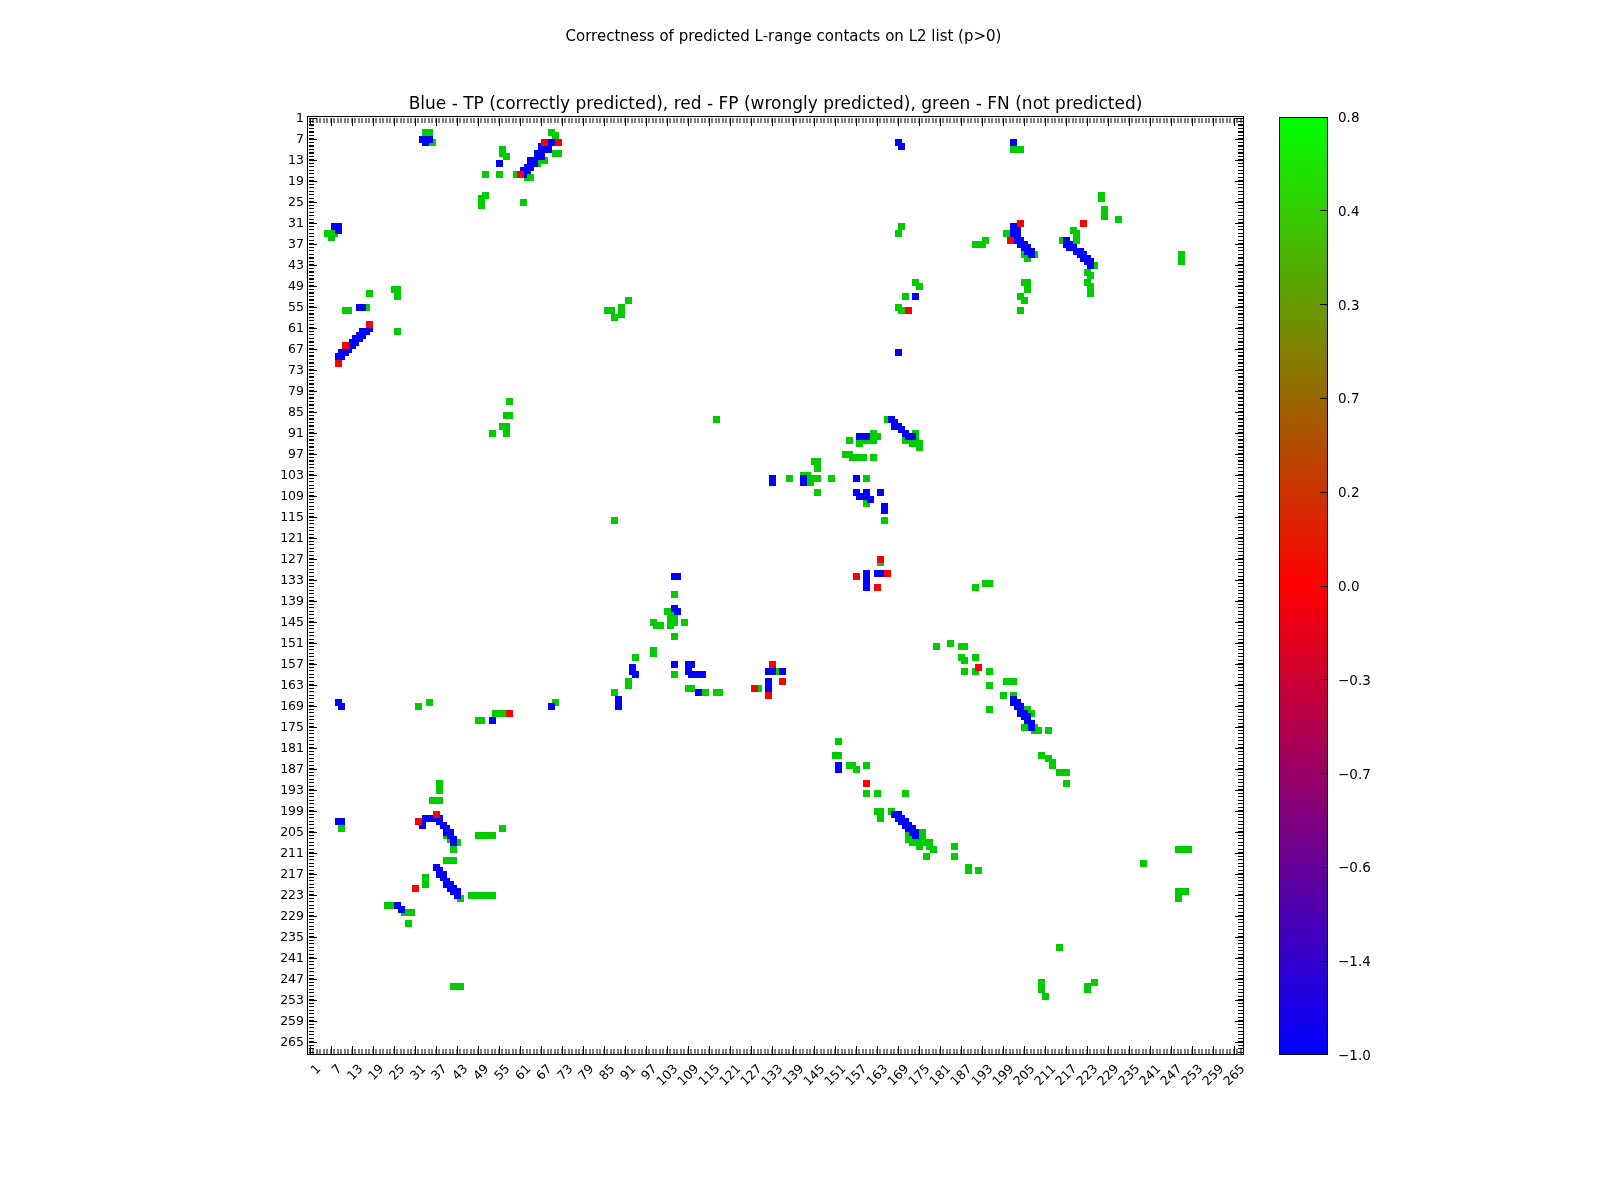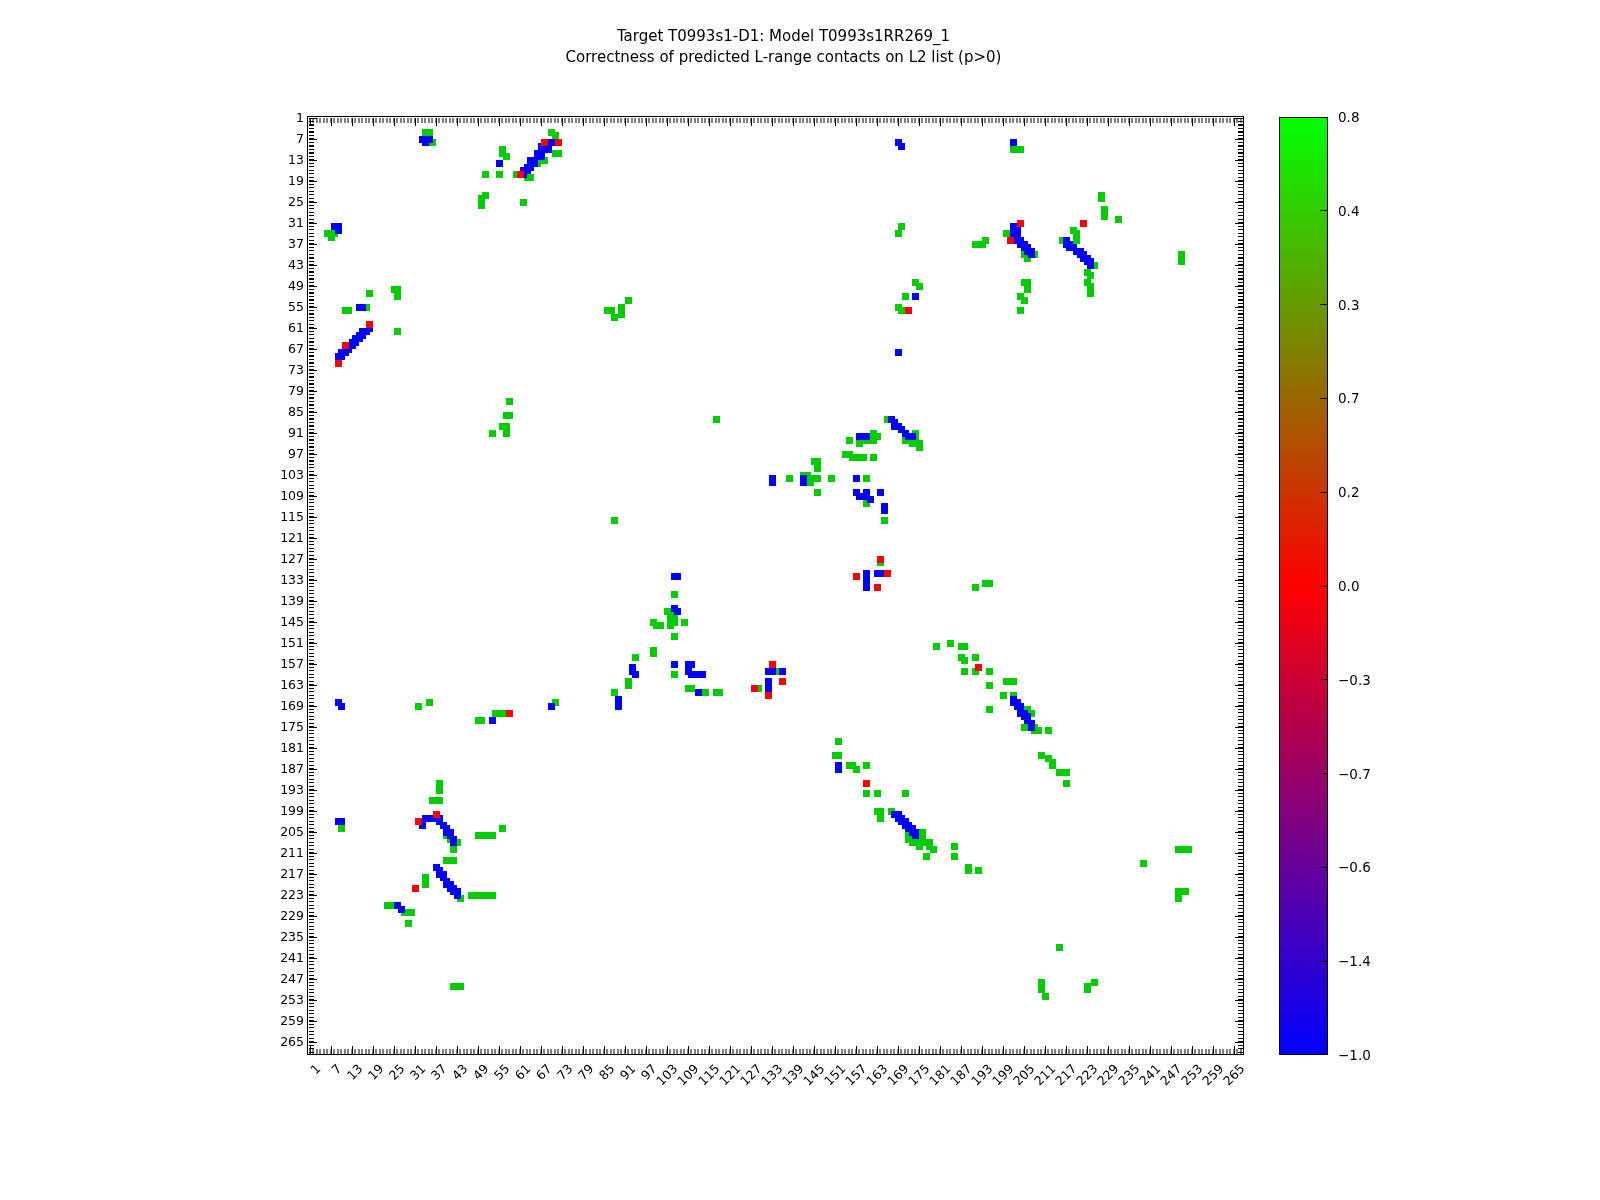--- a/index.html
+++ b/index.html
@@ -20,23 +20,23 @@
   .pt{position:absolute;width:7px;height:7px;}
   .cbar{position:absolute;left:1279px;top:117px;width:49px;height:938px;border:1px solid #000;box-sizing:border-box;}
   .cblab{position:absolute;left:1338px;width:70px;font-size:13.5px;line-height:18px;text-align:left;}
   .cbtick{position:absolute;background:#000;width:7px;height:1px;left:1320px;}
 </style>
 </head>
 <body>
 
 <div class="canvas">
   <div class="suptitle">
-    <div>Target T0993s1-D1: Model T0993s1RR269_1</div>
     <div>Correctness of predicted L-range contacts on L2 list (p&gt;0)</div>
   </div>
+  <div class="axtitle">Blue - TP (correctly predicted), red - FP (wrongly predicted), green - FN (not predicted)</div>
   <div class="plot"></div>
   <div class="cbar" id="colorbar" style="background: linear-gradient(rgb(0, 255, 0), rgb(128, 128, 0), rgb(255, 0, 0), rgb(128, 0, 128), rgb(0, 0, 255));"></div>
   <div id="overlay">
       <div class="comb comb-top" style="left: 309px; top: 118px; width: 933.5px; height: 4.5px;"></div>
       <div class="comb comb-bottom" style="left: 309px; top: 1049px; width: 933.5px; height: 4.5px;"></div>
       <div class="comb comb-left" style="left: 309px; top: 118px; width: 4.5px; height: 935.5px;"></div>
       <div class="comb comb-right" style="left: 1238px; top: 118px; width: 4.5px; height: 935.5px;"></div>
       <div class="majtick" style="left: 309.5px; top: 118px; width: 1px; height: 8px;"></div>
       <div class="majtick" style="left: 309.5px; top: 1045.5px; width: 1px; height: 8px;"></div>
       <div class="xlab" style="left: 243px; top: 1061px;">1</div>

